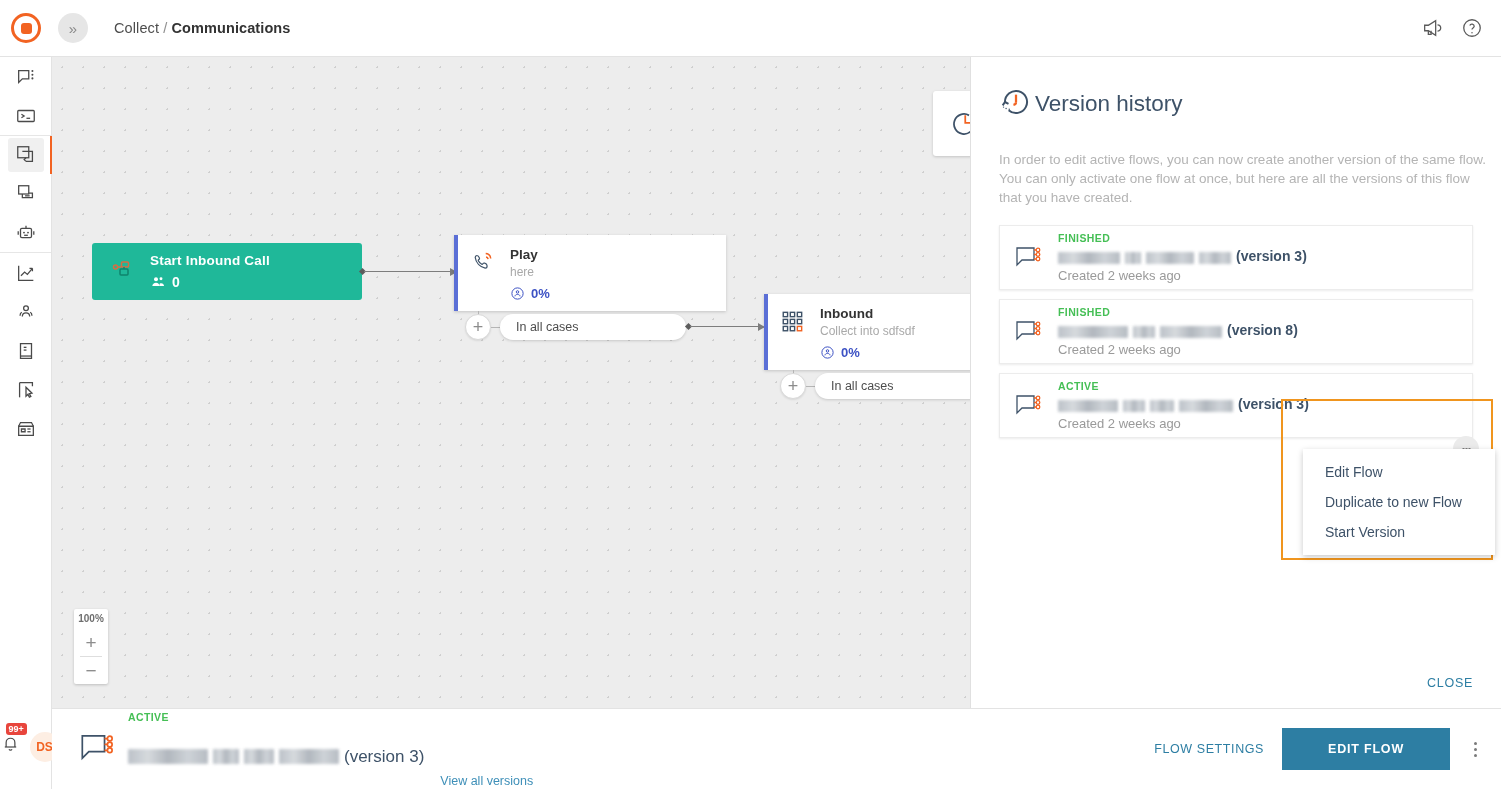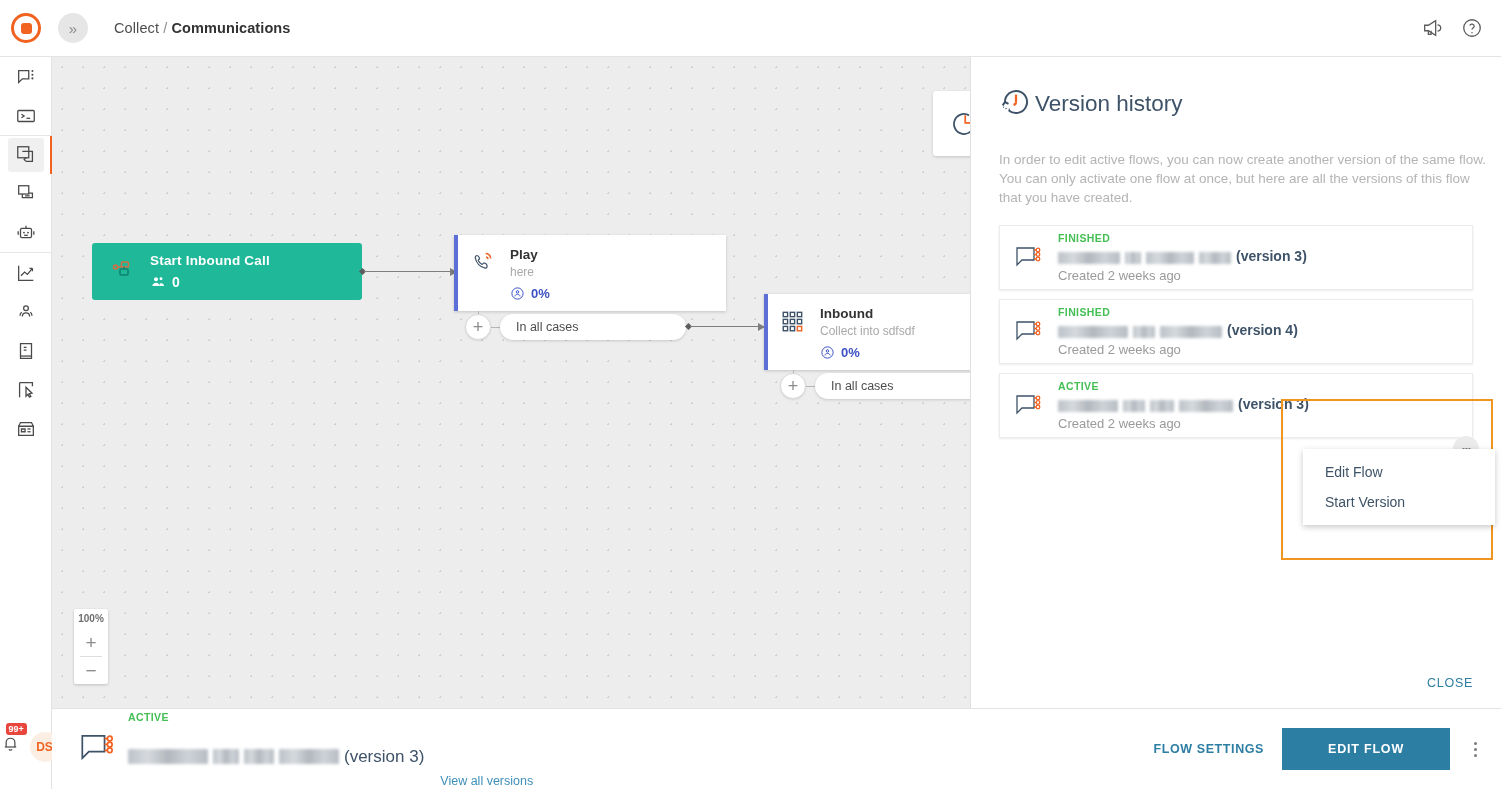--- a/index.html
+++ b/index.html
@@ -194,21 +194,21 @@
     position: absolute; left: 52px; top: 708px; width: 1449px; height: 81px;
     background: #fff; border-top: 1px solid #e3e3e3; display: flex; align-items: center; padding: 0 18px;
   }
   .bb-ic { width: 56px; display: flex; align-items: center; justify-content: center; }
   .bb-body { margin-left: 2px; }
   .bb-status { font-size: 10.5px; font-weight: bold; color: #45bf55; letter-spacing: .4px; }
   .bb-name { font-size: 17px; color: #3e5268; margin-top: 3px; display: flex; align-items: center; }
   .bb-viewall { font-size: 12.5px; color: #3e8fb8; margin-left: 16px; cursor: pointer; margin-top: 48px; }
   .bb-right { margin-left: auto; display: flex; align-items: center; gap: 18px; }
   .btn-text {
-    font-size: 12.5px; font-weight: bold; color: #2d7ea3; letter-spacing: .6px; cursor: pointer;
+    font-size: 12.5px; font-weight: normal; color: #2d7ea3; letter-spacing: .6px; cursor: pointer;
   }
   .btn-primary {
     background: #2d7ea3; color: #fff; font-size: 12.5px; font-weight: bold; letter-spacing: .8px;
     padding: 14px 46px; border: none; cursor: pointer;
   }
   .bb-kebab { display: flex; flex-direction: column; align-items: center; cursor: pointer; padding: 0 6px;}
   .bb-kebab .kd { width: 3px; height: 3px; border-radius: 50%; background: #7a7a7a; margin: 1.5px 0; }
 </style>
 </head>
 <body>
@@ -510,21 +510,21 @@
               <circle cx="24" cy="14" r="1.8" stroke="#f26322"></circle>
             <path d="M20 5h2.2M20 9.5h2.2M20 14h2.2" stroke="#f26322"></path>
           </svg>
         </span>
         <span class="v-body">
           <div class="v-status">FINISHED</div>
           <div class="v-name">
             <span class="redact" style="width:70px"></span>
             <span class="redact" style="width:22px"></span>
             <span class="redact" style="width:62px"></span>
-            <span>(version 4)</span>
+            <span>(version 8)</span>
           </div>
           <div class="v-created">Created 2 weeks ago</div>
         </span>
       </div>
 
       <div class="ver-item">
         <span class="v-ic">
           <svg width="30" height="26" viewBox="0 0 30 26" fill="none" stroke="#3e5268" stroke-width="1.3">
             <path d="M3 3h17v12h-12l-5 5V3z"></path>
             <circle cx="24" cy="5" r="1.8" stroke="#f26322"></circle>
@@ -551,20 +551,21 @@
   </div>
 
   <div class="menu-host">
     <div class="kebab" style="right:12px; top:35px; transform:none;">
       <span class="kd"></span>
       <span class="kd"></span>
       <span class="kd"></span>
     </div>
     <div class="menu">
       <div class="menu-item">Edit Flow</div>
+      <div class="menu-item">Duplicate to new Flow</div>
       <div class="menu-item">Start Version</div>
     </div>
   </div>
 
   <div class="bottombar">
     <span class="bb-ic">
       <svg width="42" height="34" viewBox="0 0 30 26" fill="none" stroke="#3e5268" stroke-width="1.3">
         <path d="M3 3h17v12h-12l-5 5V3z"></path>
         <circle cx="24" cy="5" r="1.8" stroke="#f26322"></circle>
           <circle cx="24" cy="9.5" r="1.8" stroke="#f26322"></circle>

